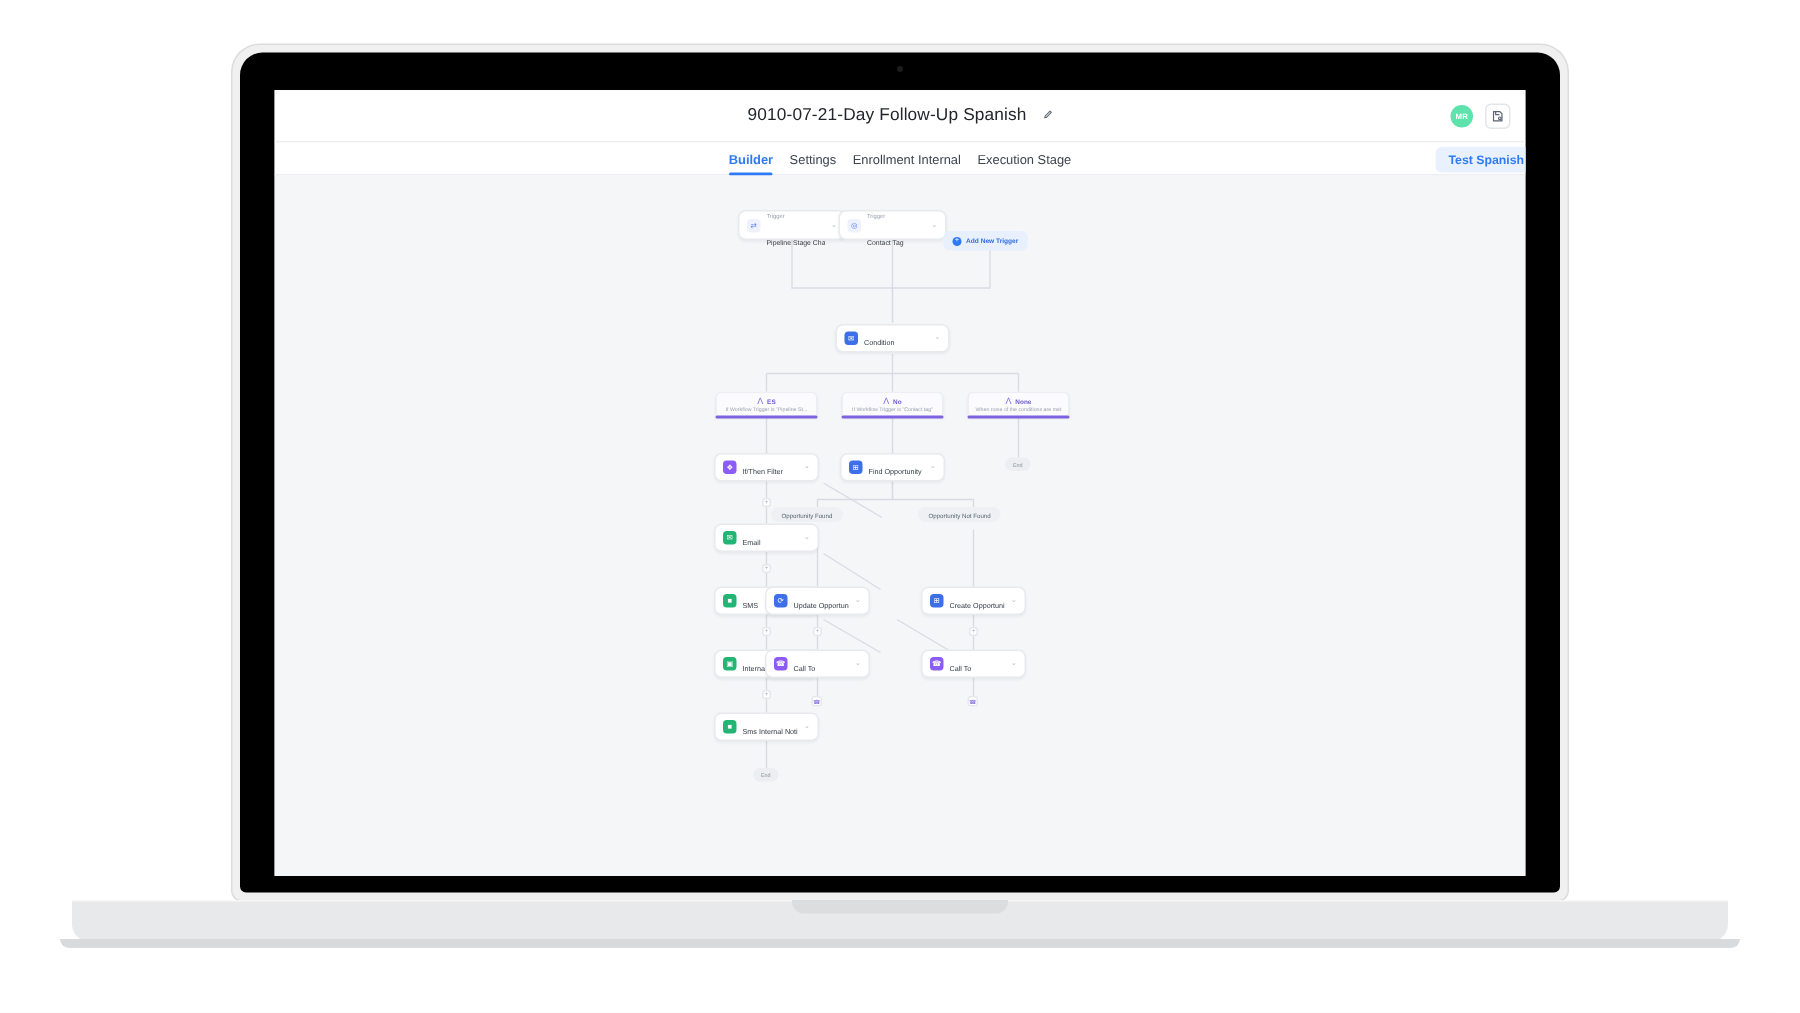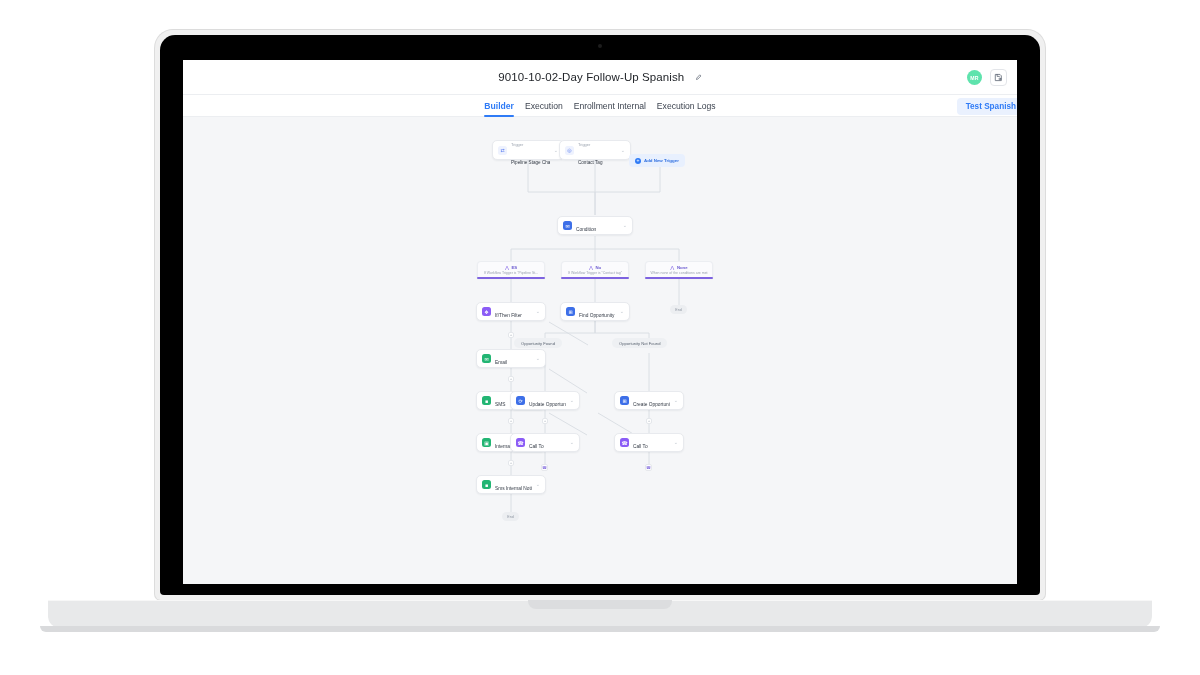--- a/index.html
+++ b/index.html
@@ -213,21 +213,21 @@
 <div class="stage">
 
   <div class="laptop-lid"></div>
   <div class="laptop-bezel"></div>
   <div class="laptop-camera"></div>
 
   <div class="screen">
 
     <div class="app-header">
       <div class="wf-title">
-        <span>9010-10-02-Day Follow-Up Spanish</span>
+        <span>9010-07-21-Day Follow-Up Spanish</span>
         <span class="pencil-icon">
           <svg width="7" height="7" viewBox="0 0 16 16" fill="none" stroke="currentColor" stroke-width="1.6" stroke-linecap="round" stroke-linejoin="round">
             <path d="M11.5 2.5l2 2L6 12l-2.6.6L4 10z"></path>
           </svg>
         </span>
       </div>
       <div class="header-right">
         <div class="avatar">
           <span>MR</span>
         </div>
@@ -239,27 +239,27 @@
           </svg>
         </div>
       </div>
     </div>
 
     <div class="tab-bar">
       <div class="tab active">
         <span>Builder</span>
       </div>
       <div class="tab">
-        <span>Execution</span>
+        <span>Settings</span>
       </div>
       <div class="tab">
         <span>Enrollment Internal</span>
       </div>
       <div class="tab">
-        <span>Execution Logs</span>
+        <span>Execution Stage</span>
       </div>
       <div class="test-btn">
         <span>Test Spanish</span>
       </div>
     </div>
 
     <div class="canvas">
 
       <svg class="canvas-svg">
         <g stroke="#d8dce2" stroke-width="0.9" fill="none">

